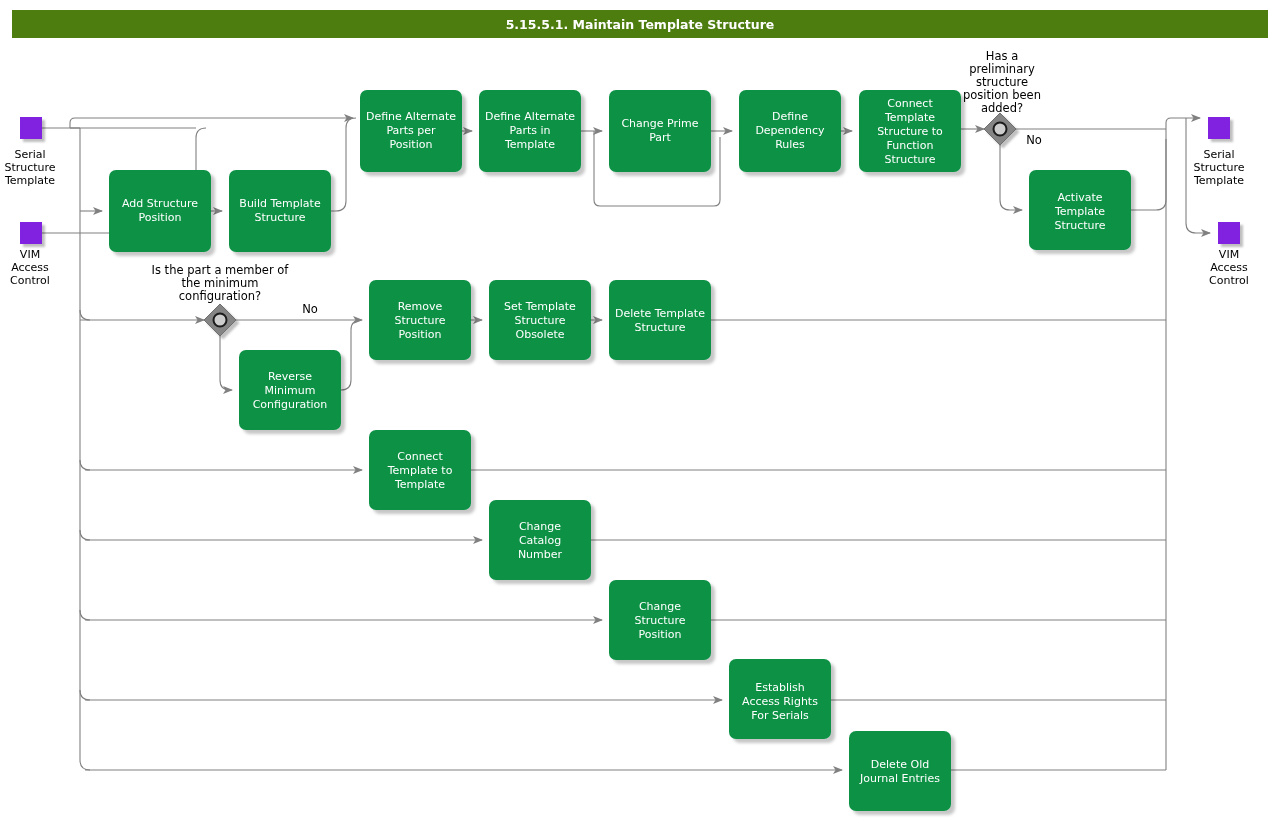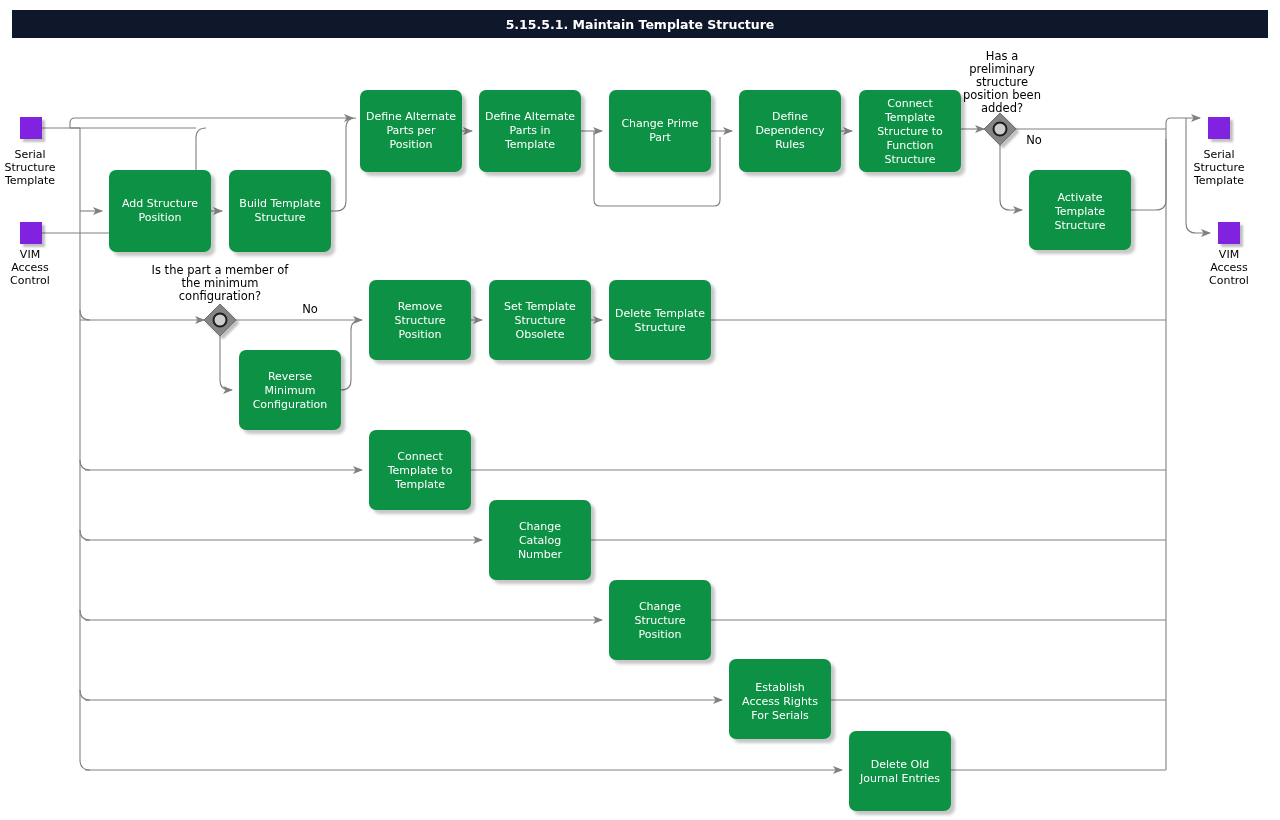--- a/index.html
+++ b/index.html
@@ -13,21 +13,21 @@
     font-family: "DejaVu Sans", sans-serif;
     position: relative;
     overflow: hidden;
   }
   #title-bar {
     position: absolute;
     left: 12px;
     top: 10px;
     width: 1256px;
     height: 28px;
-    background: #0f172a;
+    background: #4d7c0f;
     display: flex;
     align-items: center;
     justify-content: center;
   }
   #title-bar .title-text {
     color: #ffffff;
     font-size: 12.5px;
     font-weight: bold;
     font-family: "DejaVu Sans", sans-serif;
     letter-spacing: 0px;

